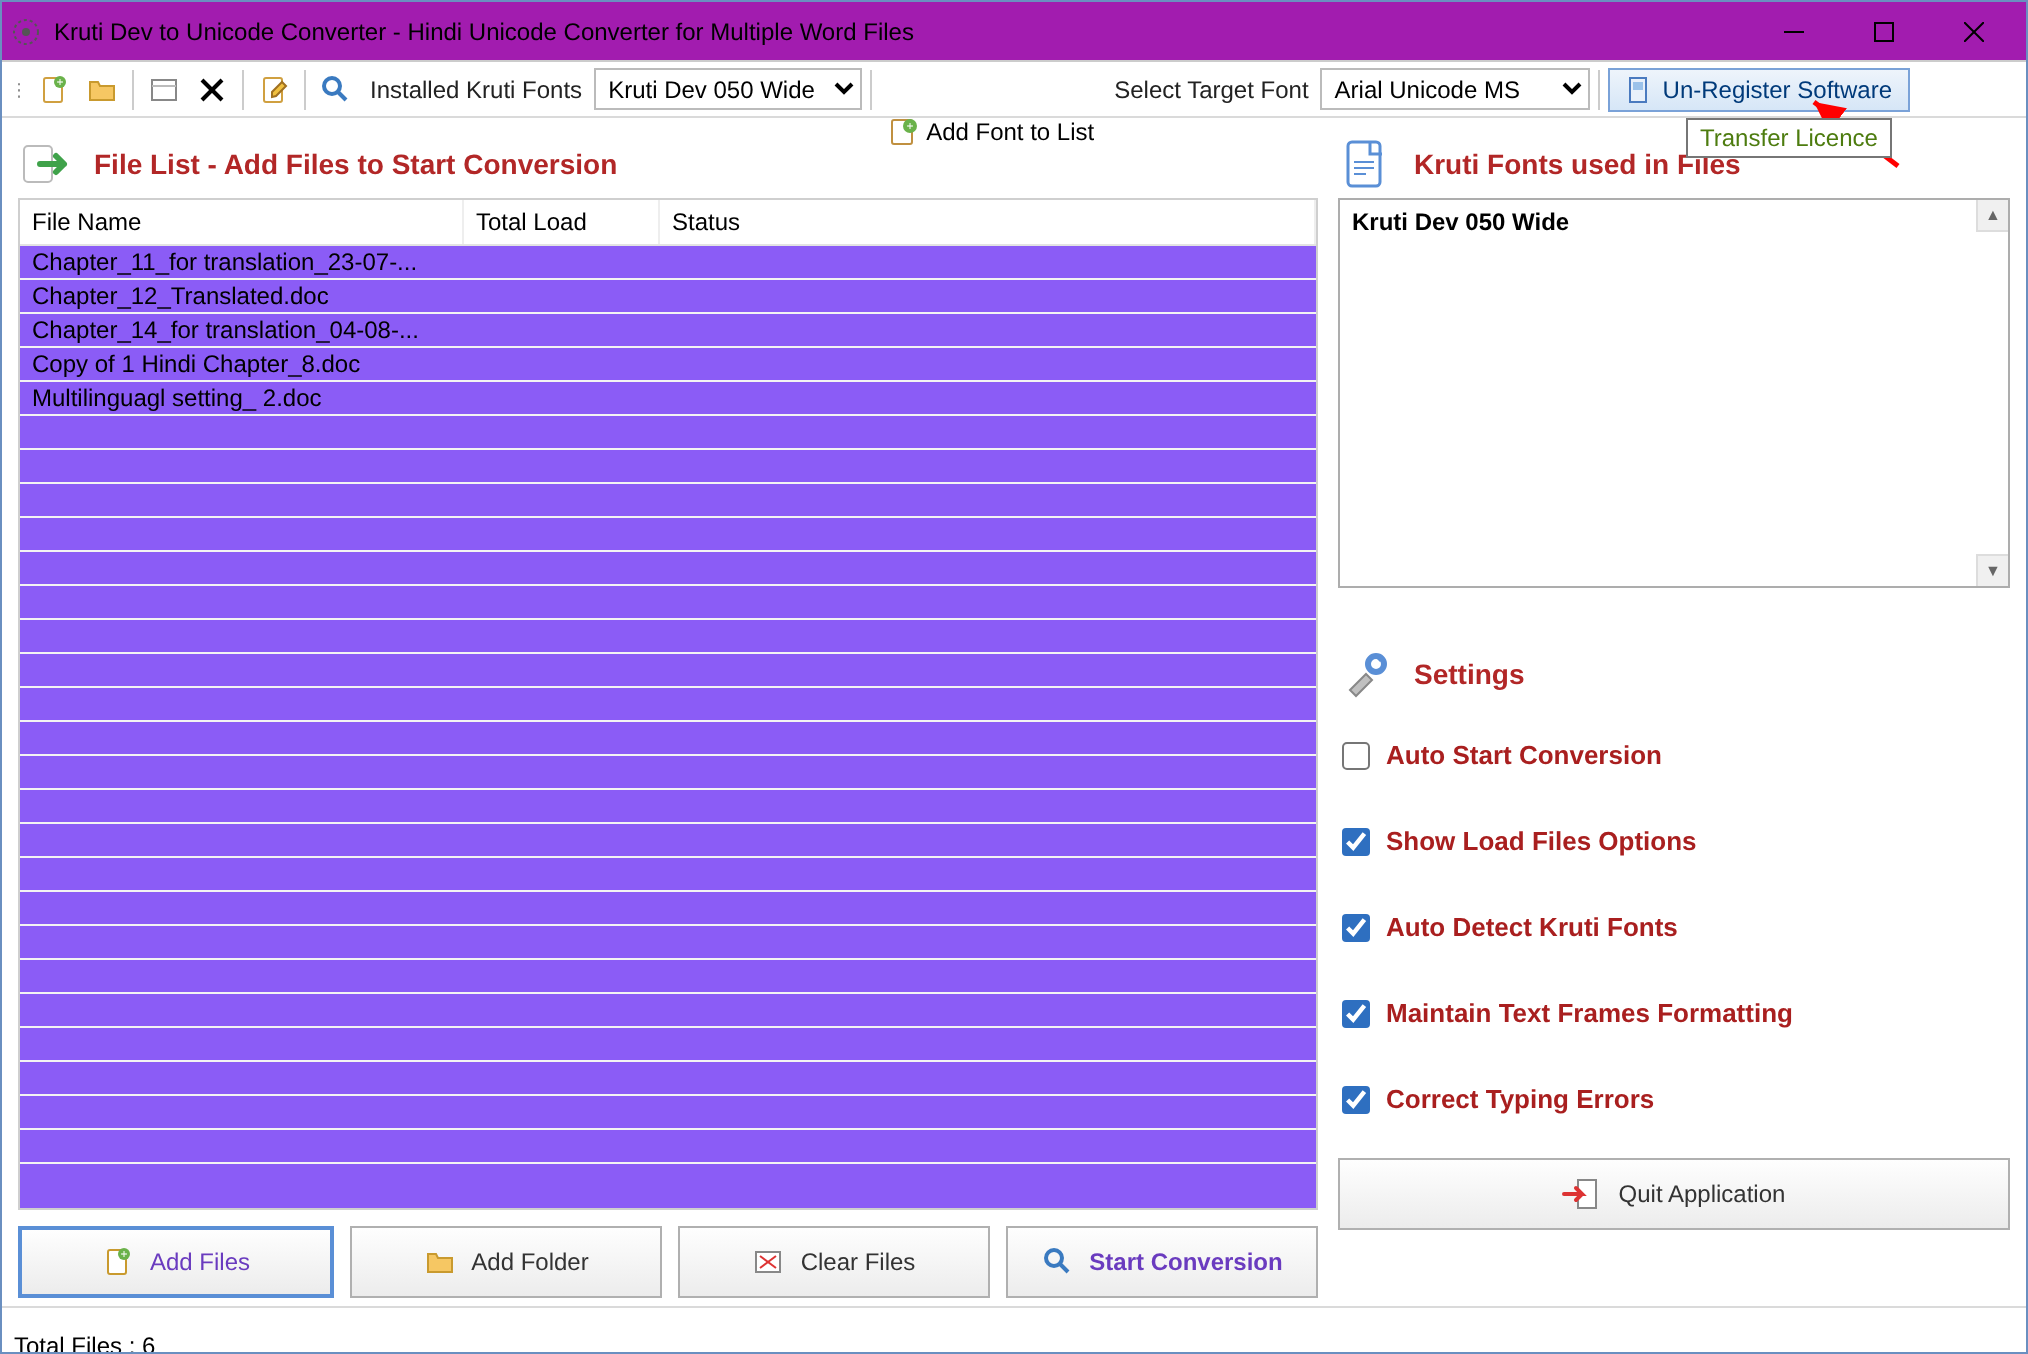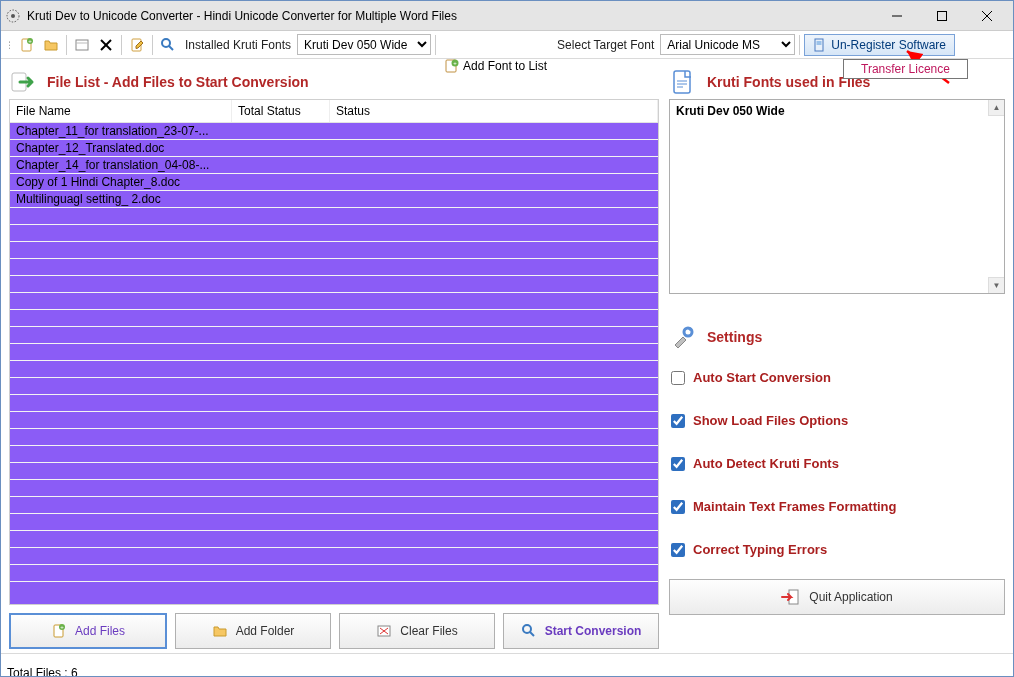--- a/index.html
+++ b/index.html
@@ -1,31 +1,31 @@
 <!DOCTYPE html>
 <html><head>
 <meta charset="utf-8">
 <style>
   * { box-sizing: border-box; margin: 0; padding: 0; }
   body { font-family: "Segoe UI", Tahoma, sans-serif; font-size: 12px; background: #fff; width: 1014px; height: 677px; overflow: hidden; position: relative; border: 1px solid #6a8fc0; }
-  .titlebar { height: 30px; background: #e5e5e5; border-bottom: 1px solid #ccc; display: flex; align-items: center; padding: 0 4px; }
+  .titlebar { height: 30px; background: #a21caf; border-bottom: 1px solid #ccc; display: flex; align-items: center; padding: 0 4px; }
   .titlebar .app-ico { width: 16px; height: 16px; margin-right: 6px; display: flex; align-items: center; justify-content: center; }
   .titlebar .title { flex: 1; font-size: 12px; color: #000; }
   .titlebar .winbtns { display: flex; }
   .winbtn { width: 45px; height: 29px; display: flex; align-items: center; justify-content: center; color: #000; }
   .toolbar { height: 28px; background: #fff; border-bottom: 1px solid #dadada; display: flex; align-items: center; padding: 0 4px; gap: 2px; }
   .tb-ico { width: 22px; height: 22px; display: flex; align-items: center; justify-content: center; }
   .tb-sep { width: 1px; height: 20px; background: #ccc; margin: 0 2px; }
   .tb-label { padding: 0 4px; color: #222; white-space: nowrap; }
   .tb-combo { height: 21px; border: 1px solid #bbb; background: #fff; font-size: 12px; padding: 0 2px; }
   .tb-combo.kruti { width: 134px; }
   .tb-combo.target { width: 135px; }
   .tb-addfont { display: flex; align-items: center; gap: 3px; padding: 0 4px; margin-top: 43px; }
   .unreg { height: 22px; border: 1px solid #7aa2d8; background: linear-gradient(#eef4fb,#d6e6f7); display: flex; align-items: center; padding: 0 8px; gap: 4px; color: #003a7a; font-size: 12px; position: relative; }
-  .tooltip { position: absolute; background: #fff; border: 1px solid #767676; padding: 2px 17px; font-size: 12px; color: #be185d; z-index: 50; top:58px; left:842px; }
+  .tooltip { position: absolute; background: #fff; border: 1px solid #767676; padding: 2px 6px; font-size: 12px; color: #4d7c0f; z-index: 50; top:58px; left:842px; }
   .main { display: flex; height: 594px; }
   .left { width: 666px; display: flex; flex-direction: column; padding: 6px 8px 4px 8px; }
   .right { flex: 1; display: flex; flex-direction: column; padding: 6px 8px 4px 2px; }
   .section-head { display: flex; align-items: center; gap: 10px; color: #b22727; font-weight: bold; font-size: 14px; height: 34px; }
   .section-head .ico { width: 28px; height: 28px; display:flex;align-items:center;justify-content:center; }
   .table-wrap { border: 1px solid #cfcfcf; flex: 1; display: flex; flex-direction: column; background: #8b5cf6; }
   .thead { display: flex; background: #fff; border-bottom: 1px solid #e3e3e3; }
   .th { padding: 4px 6px; color: #000; border-right: 1px solid #eee; }
   .th.fname { width: 222px; }
   .th.twords { width: 98px; }
@@ -165,21 +165,21 @@
           <svg width="26" height="26">
             <rect x="2" y="4" width="14" height="18" rx="2" fill="#fff" stroke="#bbb"></rect>
             <path d="M10 13h12l-4-4m4 4l-4 4" fill="none" stroke="#3fa24a" stroke-width="3" stroke-linecap="round" stroke-linejoin="round"></path>
           </svg>
         </span>
       <span>File List - Add Files to Start Conversion</span>
     </div>
     <div class="table-wrap">
       <div class="thead">
         <div class="th fname">File Name</div>
-        <div class="th twords">Total Status</div>
+        <div class="th twords">Total Load</div>
         <div class="th status">Status</div>
       </div>
       <div class="tbody" id="tbody">
           <div class="trow">
             <div class="td fname">Chapter_11_for translation_23-07-...</div>
             <div class="td twords"></div>
             <div class="td status"></div>
           </div>
           <div class="trow">
             <div class="td fname">Chapter_12_Translated.doc</div>

